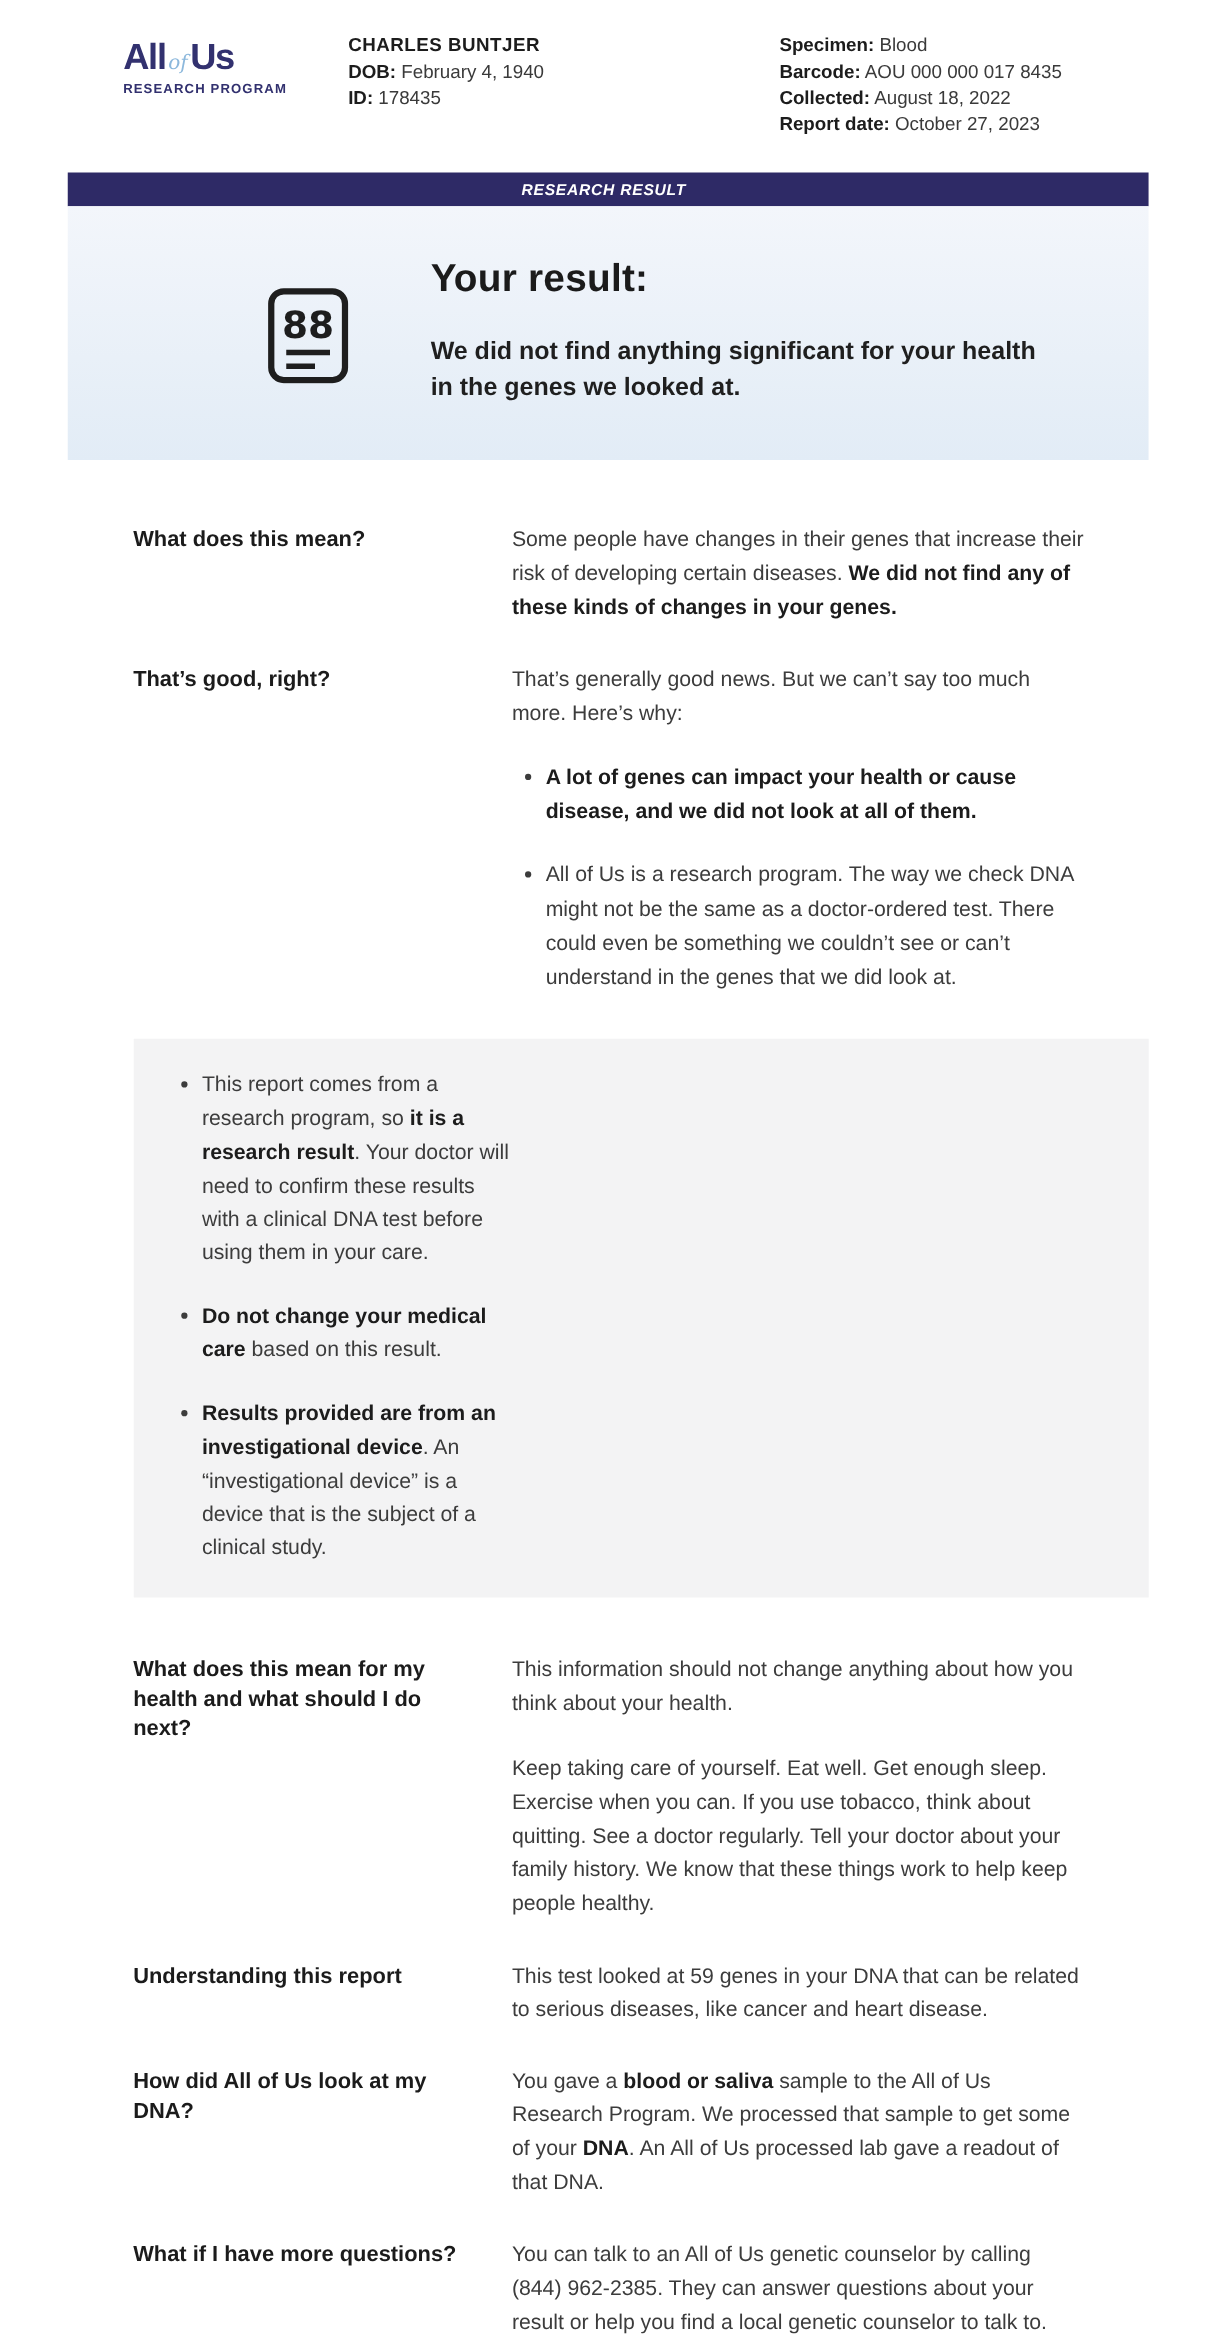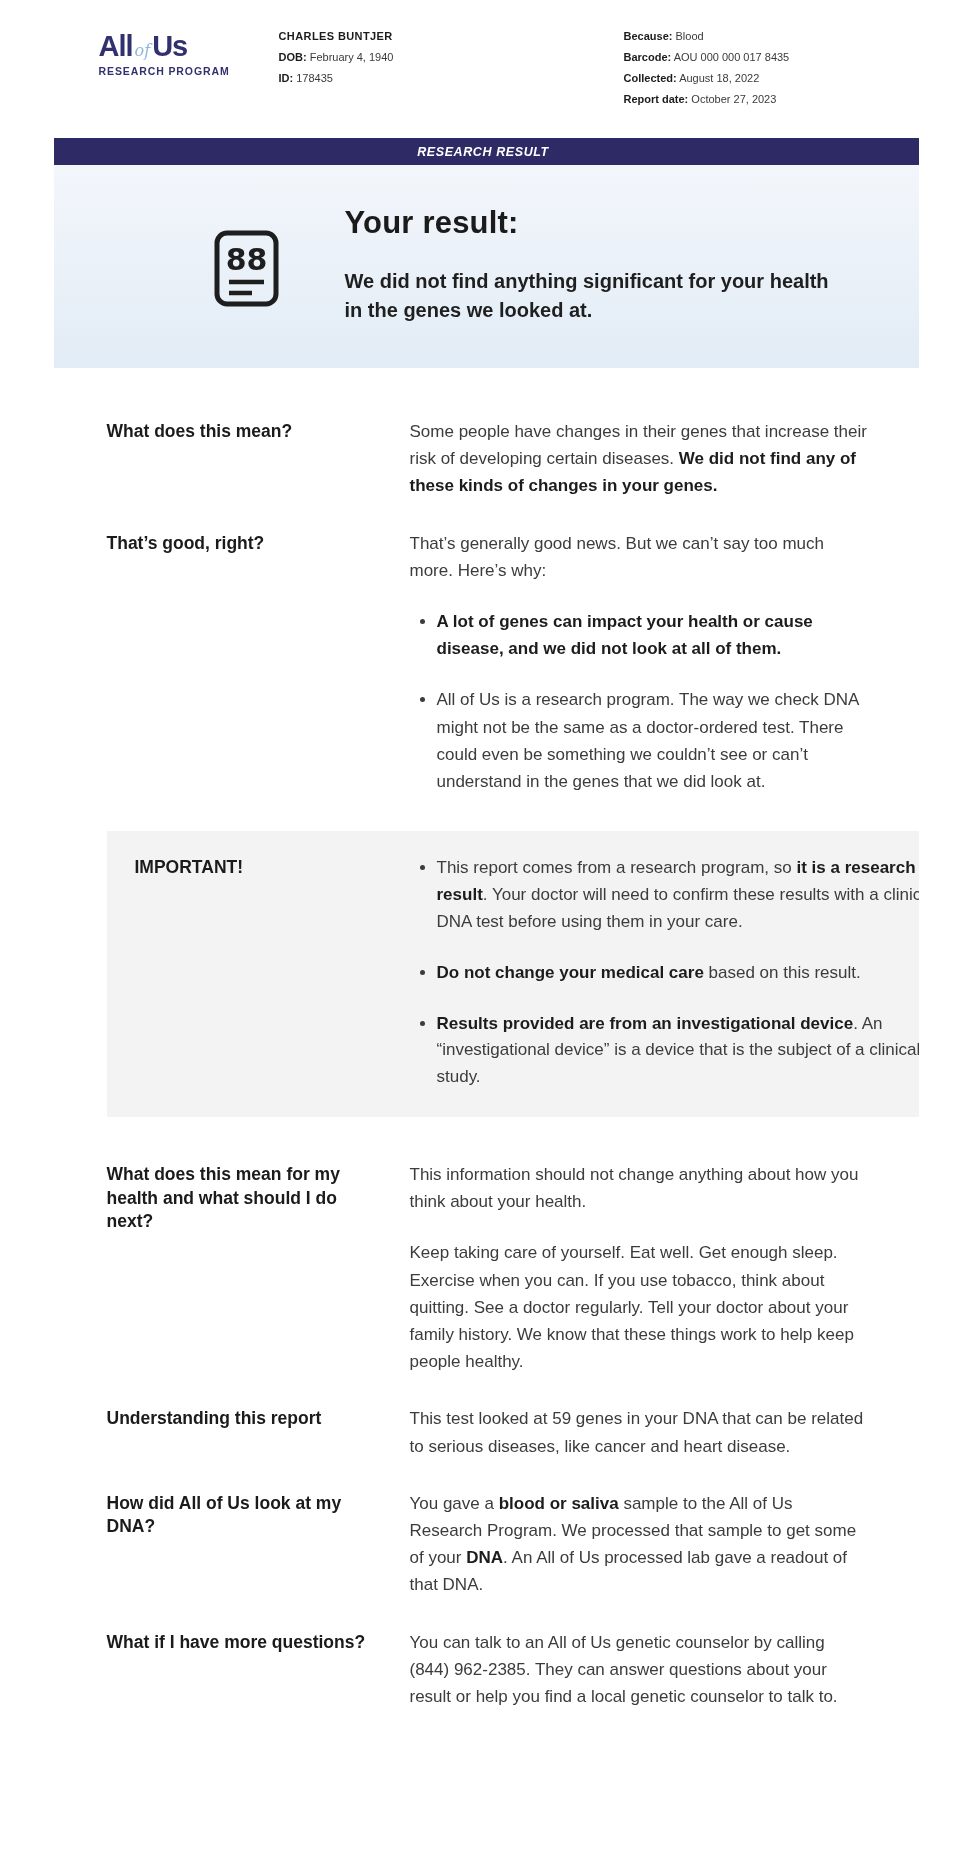--- a/index.html
+++ b/index.html
@@ -7,21 +7,21 @@
   body { font-family: "Liberation Sans", sans-serif; color: #3c3c3c; }
   .page { width: 865px; height: 1867px; margin: 0 auto; background: #ffffff; overflow: hidden; position: relative; }
 
   
   .report-header { display: flex; align-items: flex-start; padding: 26px 40px 0 45px; height: 138px; }
   .logo { width: 180px; padding-top: 6px; }
   .logo-wordmark { white-space: nowrap; line-height: 1; }
   .logo-all, .logo-us { font-size: 29px; font-weight: 700; color: #32316f; letter-spacing: -1px; }
   .logo-of { font-family: "DejaVu Serif", serif; font-style: italic; font-size: 16px; color: #8cb8dc; margin: 0 2px; }
   .logo-subtitle { font-size: 10.5px; font-weight: 700; color: #32316f; letter-spacing: 0.9px; margin-top: 4px; }
-  .info-block { font-size: 11px; line-height: 21px; color: #3a3a3a; }
+  .info-block { font-size: 15px; line-height: 21px; color: #3a3a3a; }
   .patient-block { width: 345px; }
   .patient-name { font-weight: 700; color: #1c1c1c; letter-spacing: 0.4px; }
   .info-label { font-weight: 700; color: #1c1c1c; }
 
   
   .banner { background: #2e2a66; color: #ffffff; height: 27px; display: flex; align-items: center; justify-content: center; font-size: 12.5px; letter-spacing: 0.2px; font-style: italic; }
   .banner-label { font-weight: 700; letter-spacing: 0.6px; margin-right: 6px; }
 
   
   .hero { background: linear-gradient(180deg, #f3f6fb 0%, #e2ecf6 100%); height: 203px; display: flex; }
@@ -58,21 +58,21 @@
         <span class="logo-all">All</span><span class="logo-of">of</span><span class="logo-us">Us</span>
       </div>
       <div class="logo-subtitle">RESEARCH PROGRAM</div>
     </div>
     <div class="info-block patient-block">
       <div class="patient-name">CHARLES BUNTJER</div>
       <div><span class="info-label">DOB:</span> <span>February 4, 1940</span></div>
       <div><span class="info-label">ID:</span> <span>178435</span></div>
     </div>
     <div class="info-block specimen-block">
-      <div><span class="info-label">Because:</span> <span>Blood</span></div>
+      <div><span class="info-label">Specimen:</span> <span>Blood</span></div>
       <div><span class="info-label">Barcode:</span> <span>AOU 000 000 017 8435</span></div>
       <div><span class="info-label">Collected:</span> <span>August 18, 2022</span></div>
       <div><span class="info-label">Report date:</span> <span>October 27, 2023</span></div>
     </div>
   </header>
 
   <div class="banner">
     <span class="banner-label">RESEARCH RESULT</span>
   </div>
 
@@ -105,21 +105,20 @@
       <div class="a">
         <p><span>That’s generally good news. But we can’t say too much more. Here’s why:</span></p>
         <ul>
           <li><span class="b">A lot of genes can impact your health or cause disease, and we did not look at all of them.</span></li>
           <li><span class="i">All of Us</span><span> is a research program. The way we check DNA might not be the same as a doctor-ordered test. There could even be something we couldn’t see or can’t understand in the genes that we did look at.</span></li>
         </ul>
       </div>
     </div>
 
     <div class="important-box">
-      <div class="important-label">IMPORTANT!</div>
       <div class="a">
         <ul>
           <li><span>This report comes from a research program, so </span><span class="b">it is a research result</span><span>. Your doctor will need to confirm these results with a clinical DNA test before using them in your care.</span></li>
           <li><span class="b">Do not change your medical care</span><span> based on this result.</span></li>
           <li><span class="b">Results provided are from an investigational device</span><span>. An “investigational device” is a device that is the subject of a clinical study.</span></li>
         </ul>
       </div>
     </div>
 
     <div class="row">

